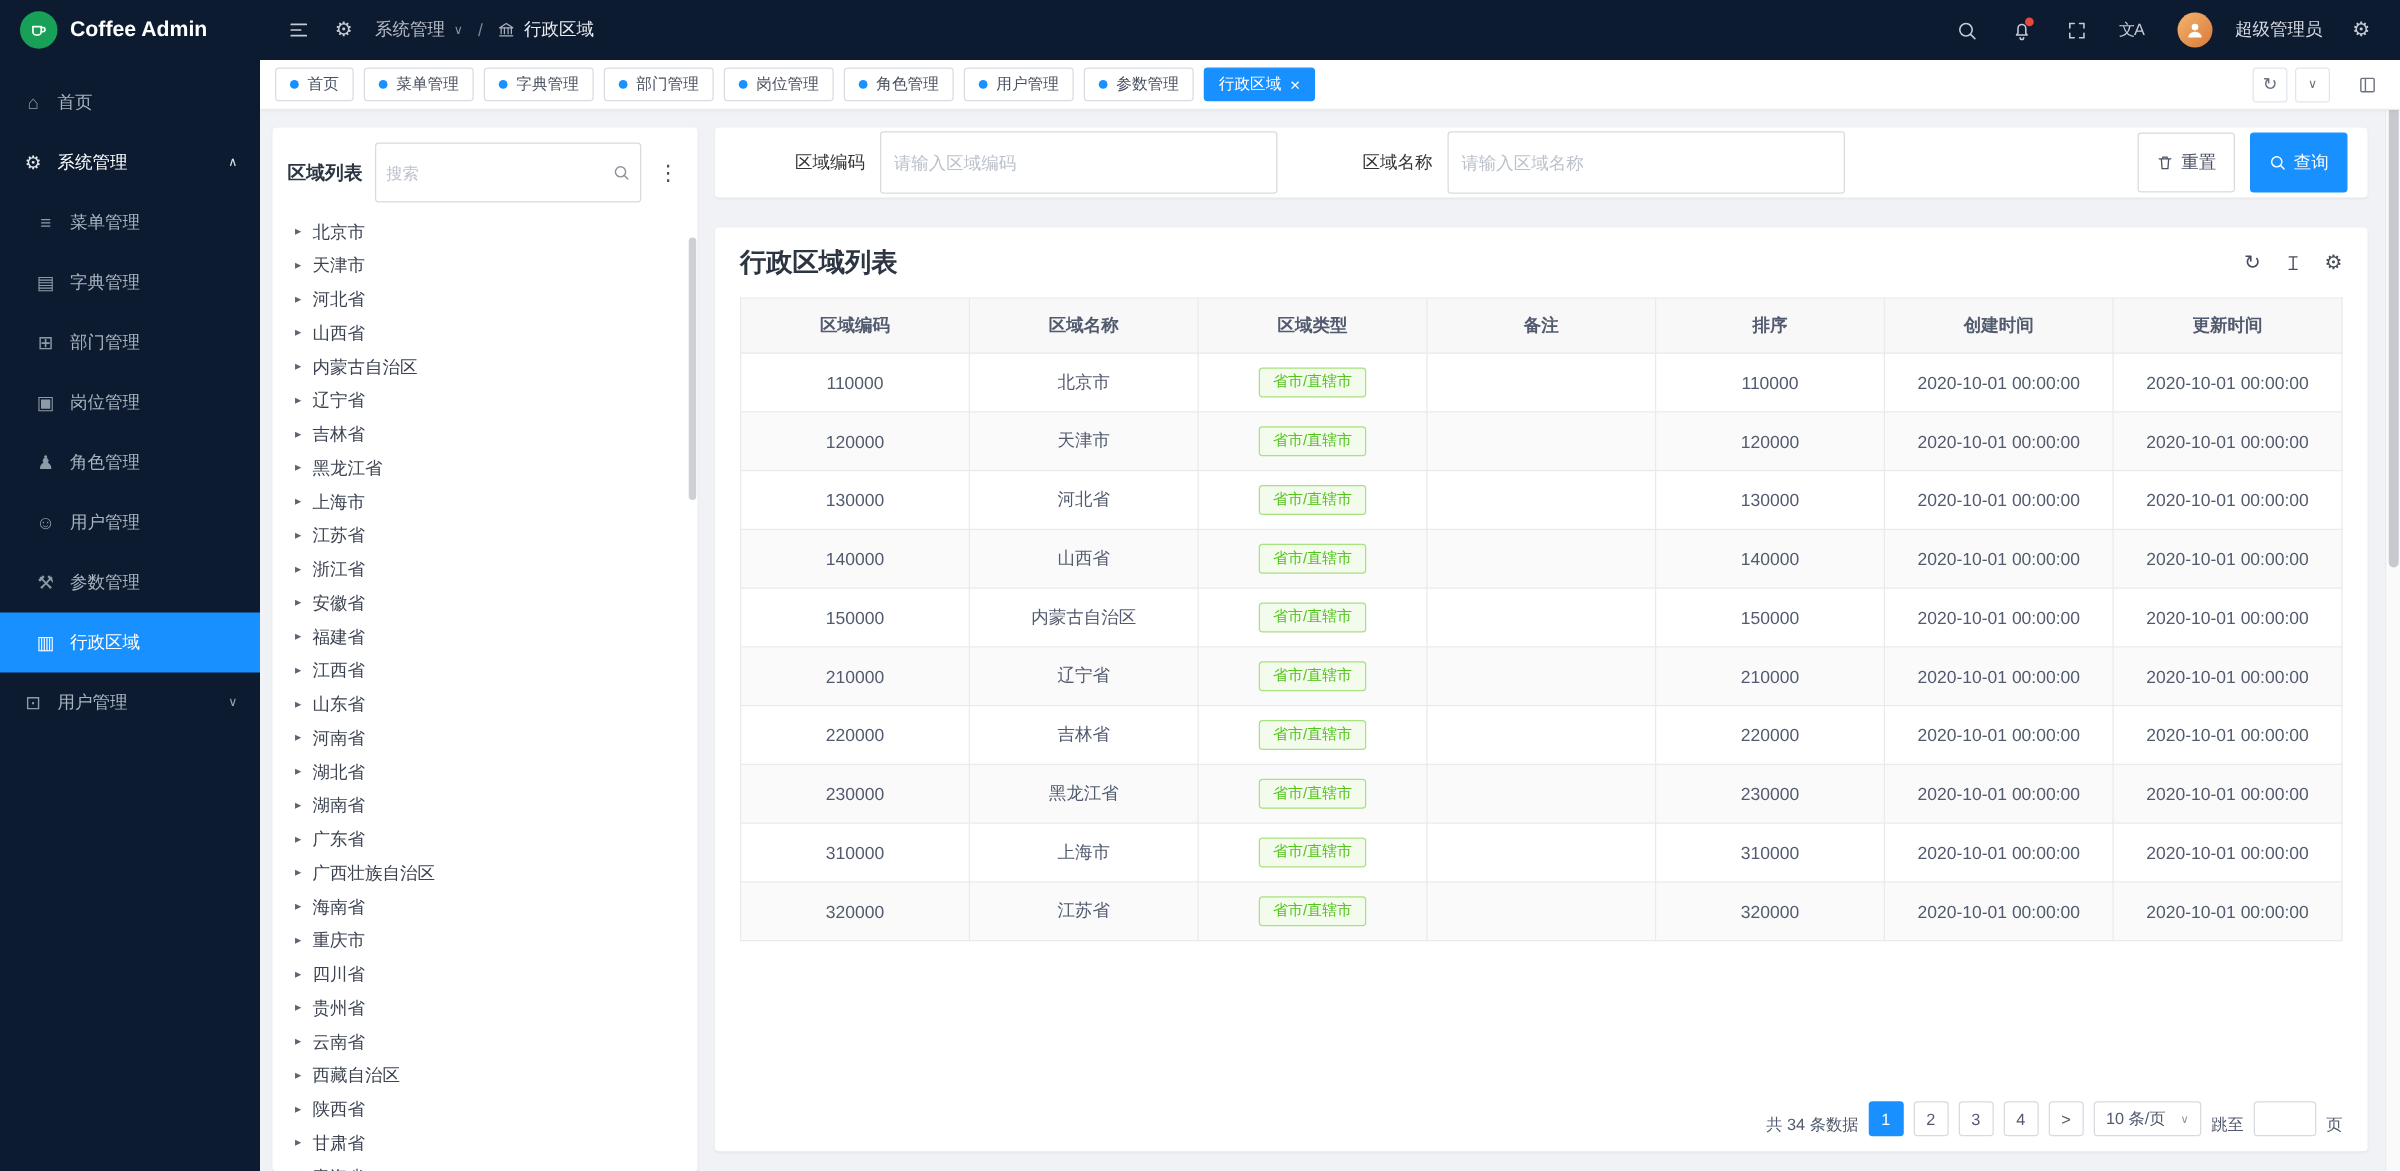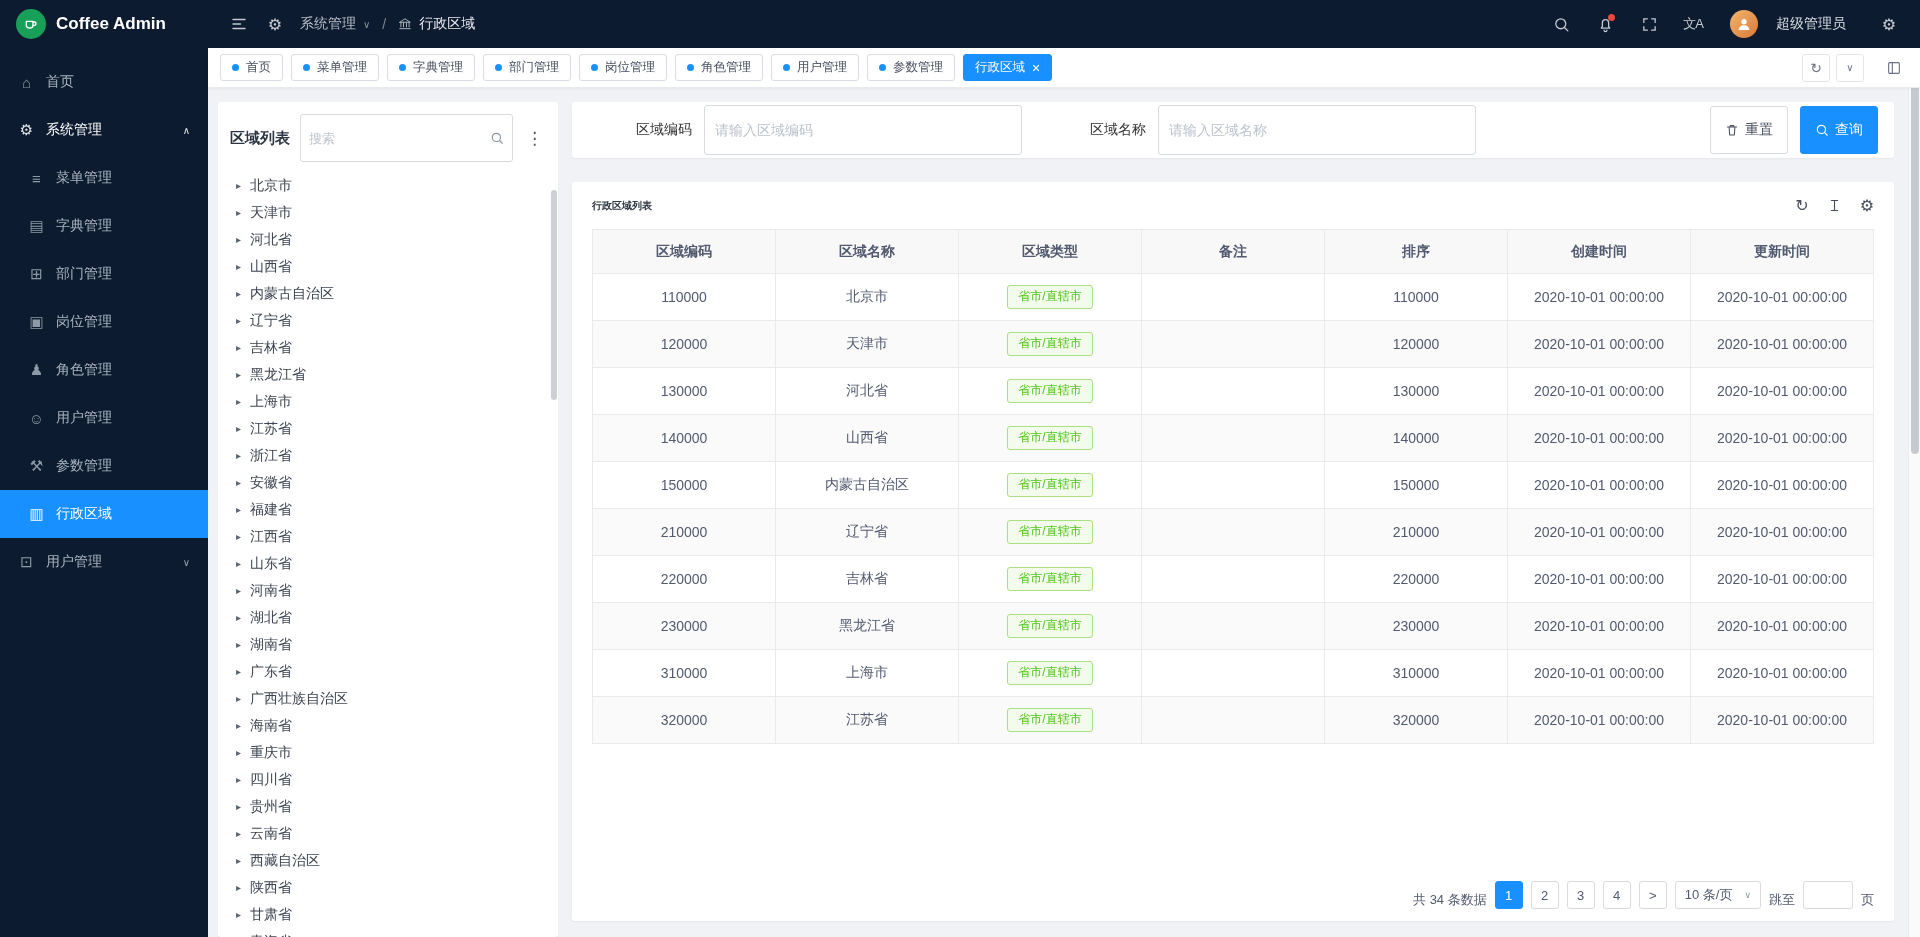--- a/index.html
+++ b/index.html
@@ -16,21 +16,21 @@
   .top-icon-btn{width:34px;height:34px;display:flex;align-items:center;justify-content:center;cursor:pointer;color:#c5cad3;position:relative;font-size:16px}
   .breadcrumb{display:flex;align-items:center;gap:7px;margin-left:6px;font-size:14px;color:#b7bdc7;white-space:nowrap}
   .breadcrumb .bc-icon{display:flex;align-items:center;font-size:14px;color:#aab1bc}
   .breadcrumb .bc-chev{font-size:10px;color:#8a919c}
   .breadcrumb .sep{color:#7e8590;margin:0 5px}
   .breadcrumb .current{color:#e9ebef}
   .topbar-right{margin-left:auto;display:flex;align-items:center;gap:10px}
   .badge{position:absolute;top:7px;right:7px;width:7px;height:7px;border-radius:50%;background:#e5483f}
   .translate-txt{font-size:13px;letter-spacing:-1px}
   .avatar{width:28px;height:28px;border-radius:50%;background:linear-gradient(135deg,#f3b56d,#d9793a);display:flex;align-items:center;justify-content:center;margin:0 8px 0 10px;color:#fff;overflow:hidden;cursor:pointer}
-  .user-name{color:#d8dce2;font-size:14px;margin-right:16px;cursor:pointer;white-space:nowrap}
+  .user-name{color:#d8dce2;font-size:14px;margin-right:4px;cursor:pointer;white-space:nowrap}
 
   
   .main-row{flex:1;display:flex;min-height:0}
   .sidebar{width:208px;flex:0 0 208px;background:#0d1b30;padding-top:10px;color:#a9b4c0;overflow:hidden}
   .menu-item{height:48px;display:flex;align-items:center;gap:11px;padding:0 18px;font-size:14px;cursor:pointer;white-space:nowrap}
   .menu-item .mi-icon{width:17px;text-align:center;font-size:15px;color:#8e9aa8;flex:0 0 17px}
   .menu-item.level2{padding-left:28px}
   .menu-item.open{color:#fff}
   .menu-item.open .mi-icon{color:#e2e6eb}
   .menu-item.active{background:#1890ff;color:#fff}
@@ -75,21 +75,21 @@
   .filter-label.f2{margin-left:56px}
   .filter-input{width:318px;height:50px;border:1px solid #d7dbe0;border-radius:3px;padding:0 10px;font-size:14px;outline:none;color:#333;background:#fff}
   .filter-input::placeholder{color:#bcc2cc}
   .filter-spacer{flex:1}
   .btn{height:48px;display:inline-flex;align-items:center;gap:6px;padding:0 14px;border-radius:3px;font-size:14px;cursor:pointer;border:1px solid #d7dbe0;background:#fff;color:#4a5160;font-family:inherit}
   .btn-primary{background:#1890ff;border-color:#1890ff;color:#fff}
 
   
   .table-card{background:#fff;border-radius:3px;flex:1;display:flex;flex-direction:column;padding:14px 20px 12px;box-shadow:0 1px 2px rgba(0,0,0,.05);min-height:0}
   .table-head{display:flex;align-items:center;margin-bottom:14px;flex:0 0 auto}
-  .table-title{font-size:10px;font-weight:bold;color:#2c3542}
+  .table-title{font-size:21px;font-weight:bold;color:#2c3542}
   .table-tools{margin-left:auto;display:flex;align-items:center;gap:18px;color:#464c59}
   .tool-icon{cursor:pointer;font-size:16px;display:flex;align-items:center}
   .data-table{width:100%;border-collapse:collapse;table-layout:fixed;flex:0 0 auto}
   .data-table th{background:#f8f8f9;border:1px solid #e8eaec;height:44px;font-size:14px;color:#515a6e;font-weight:bold}
   .data-table td{border:1px solid #e8eaec;height:47px;text-align:center;font-size:14px;color:#515a6e;background:#fff}
   .data-table tbody tr:nth-child(even) td{background:#fafafa}
   .type-tag{display:inline-block;padding:3px 10px;font-size:12px;color:#52c41a;background:#f2fbec;border:1px solid #a9e080;border-radius:3px;line-height:1.3}
 
   
   .pager{margin-top:auto;display:flex;align-items:flex-end;justify-content:flex-end;gap:8px;padding-top:14px;font-size:13px;color:#515a6e;flex:0 0 auto}

